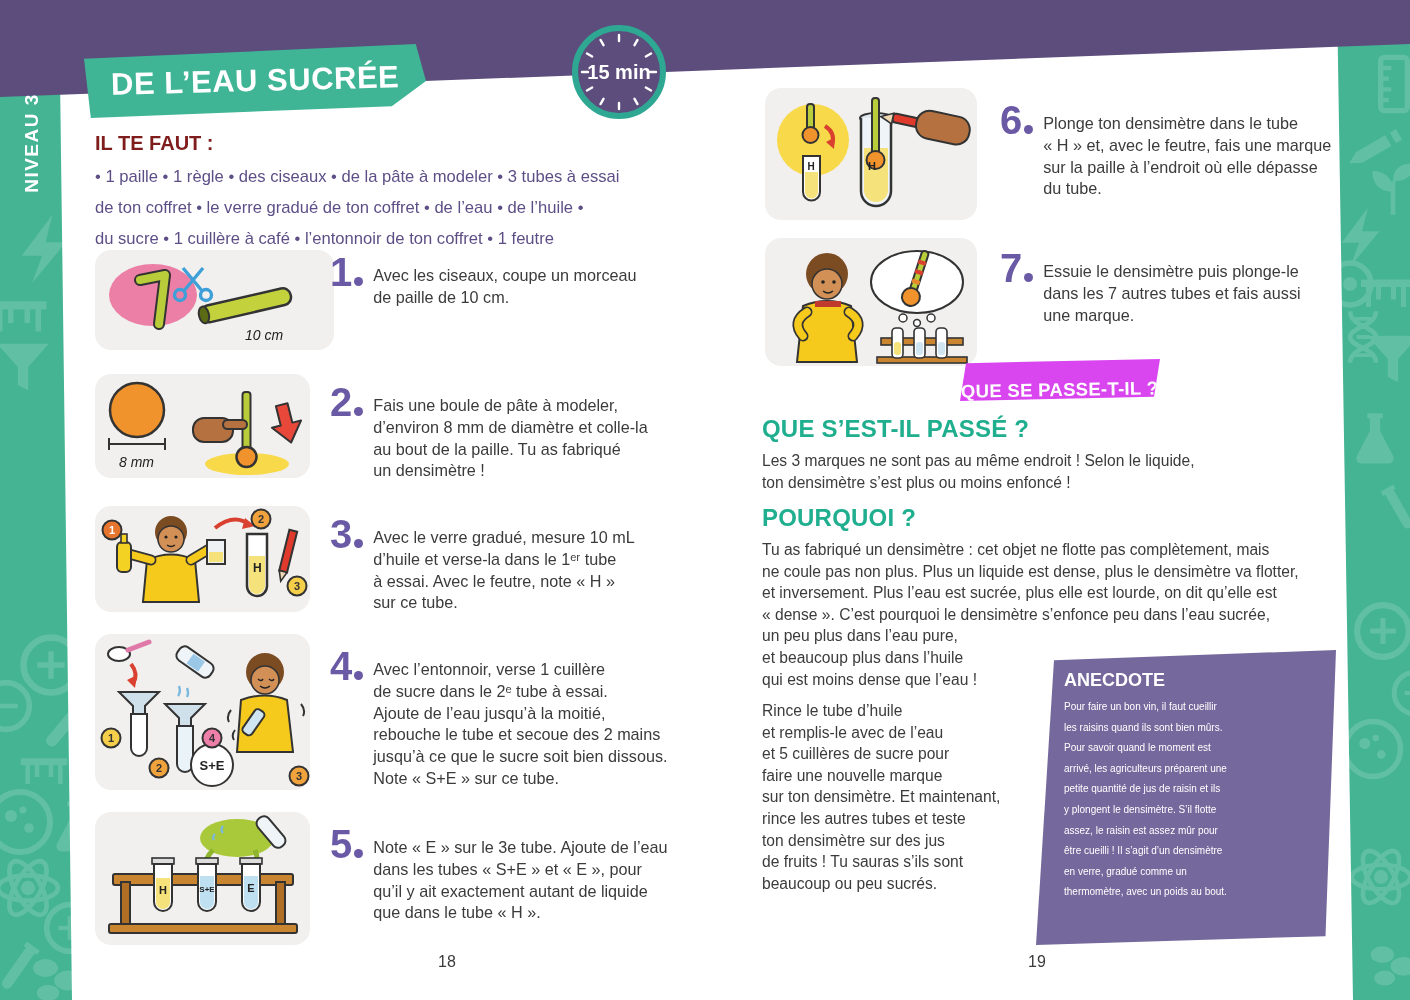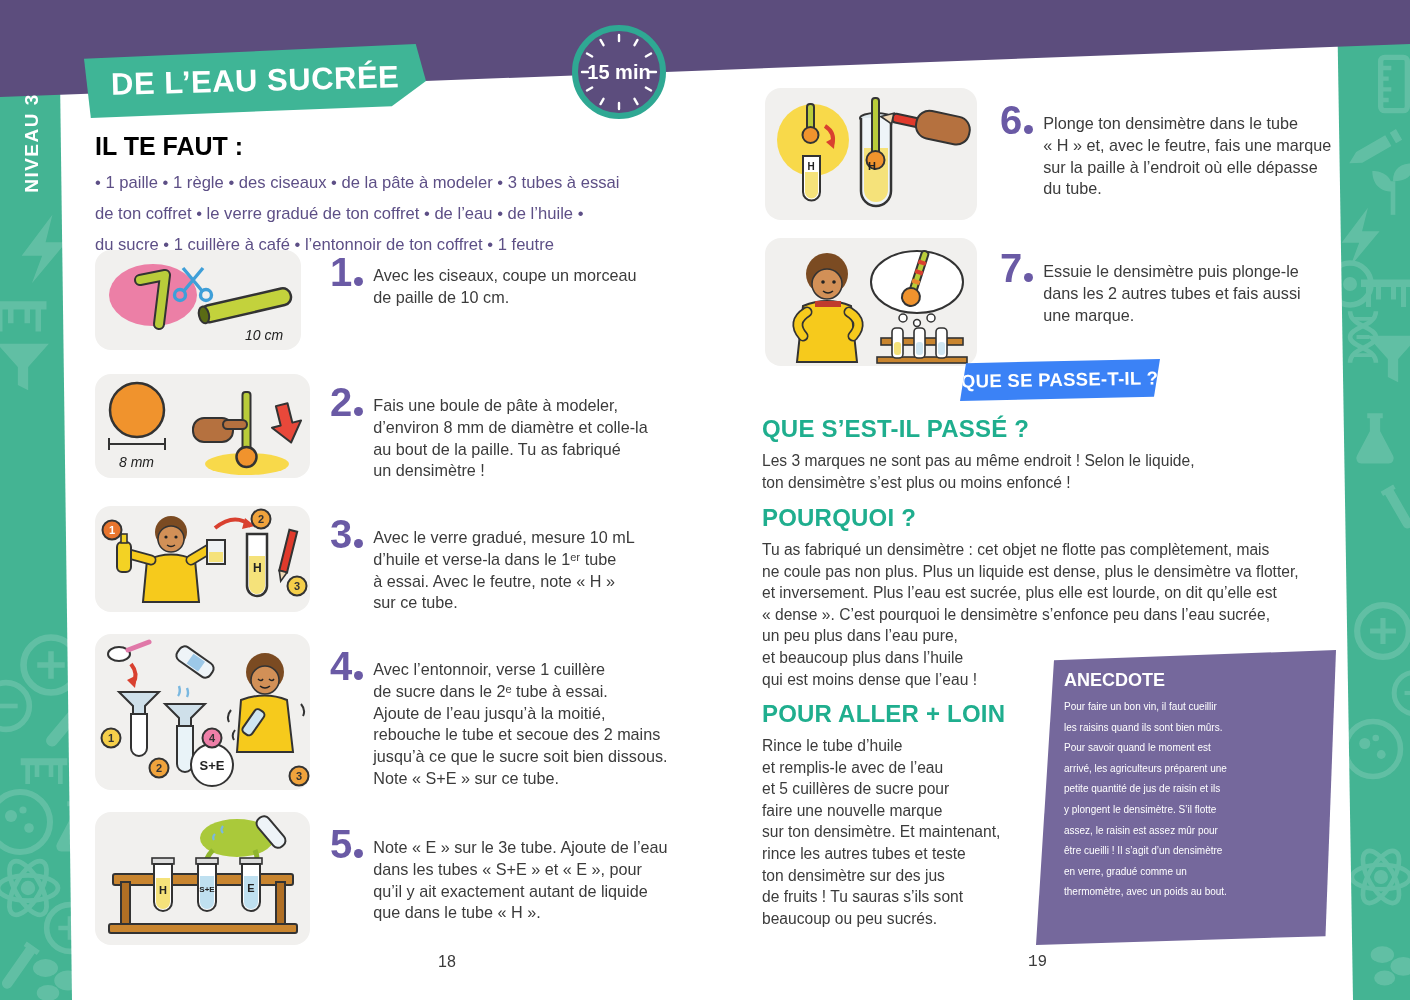--- a/index.html
+++ b/index.html
@@ -12,59 +12,59 @@
     clip-path:polygon(0 0,1410px 0,1410px 44px,0 97px);}
   #niveau{position:absolute;left:-23px;top:132px;width:110px;height:22px;text-align:center;
     transform:rotate(-90deg);color:#fff;font-weight:bold;font-size:19px;letter-spacing:1.5px;}
   #title-banner{position:absolute;left:84px;top:44px;width:342px;height:74px;background:#3fb596;
     clip-path:polygon(0 20%,97% 0,100% 50%,90% 84%,2% 100%);display:flex;align-items:center;justify-content:center;}
   #title-banner span{color:#fff;font-weight:bold;font-size:31px;letter-spacing:.5px;transform:rotate(-1.5deg);}
   #timer{position:absolute;left:569px;top:22px;}
   #timer text{font-family:"Liberation Sans","DejaVu Sans",sans-serif;}
 
   #materials{position:absolute;left:95px;top:132px;width:650px;}
-  .mat-head{color:#000000;font-weight:bold;font-size:25px;margin-bottom:6px;}
+  .mat-head{color:#7f1d1d;font-weight:bold;font-size:20px;margin-bottom:6px;}
   .mat-list{color:#5d4f86;font-size:16.6px;line-height:31px;white-space:pre-line;}
 
   .panel{position:absolute;background:#f1f0ee;border-radius:16px;}
-  #p1{left:95px;top:250px;width:206px;height:100px;}
+  #p1{left:95px;top:250px;width:239px;height:100px;}
   #p2{left:95px;top:374px;width:215px;height:104px;}
   #p3{left:95px;top:506px;width:215px;height:106px;}
   #p4{left:95px;top:634px;width:215px;height:156px;}
   #p5{left:95px;top:812px;width:215px;height:133px;}
   #p6{left:765px;top:88px;width:212px;height:132px;}
   #p7{left:765px;top:238px;width:212px;height:128px;}
   .panel svg{display:block;}
 
   .step{position:absolute;display:flex;gap:10px;align-items:flex-start;}
   .step-num{font-size:40px;font-weight:bold;color:#6a5aa5;line-height:1;}
   .step-num::after{content:"";display:inline-block;width:9px;height:9px;background:#6a5aa5;border-radius:50%;margin-left:2px;}
   .step-text{font-size:16.2px;line-height:21.8px;white-space:pre-line;margin-top:13px;}
   #s1{left:330px;top:252px;} #s2{left:330px;top:382px;} #s3{left:330px;top:514px;}
   #s4{left:330px;top:646px;} #s5{left:330px;top:824px;}
   #s6{left:1000px;top:100px;} #s7{left:1000px;top:248px;}
 
-  #q-banner{position:absolute;left:960px;top:359px;width:200px;height:42px;background:#3b82f6;
-    clip-path:polygon(3% 10%,100% 0,97% 90%,0 100%);display:flex;align-items:center;justify-content:center;}
+  #q-banner{position:absolute;left:960px;top:359px;width:200px;height:42px;background:#d946ef;
+    clip-path:polygon(3% 10%,100% 0,97% 90%,0 100%);display:flex;align-items:flex-end;justify-content:center;}
   #q-banner span{color:#fff;font-weight:bold;font-size:18.5px;letter-spacing:.3px;transform:rotate(-1deg);}
 
   .section{position:absolute;}
   .sec-head{color:#1fae8e;font-weight:bold;font-size:24px;letter-spacing:.2px;margin-bottom:7px;}
   .sec-body{font-size:15.6px;line-height:21.6px;white-space:pre-line;}
   #sec-passe{left:762px;top:415px;}
   #sec-pourquoi{left:762px;top:504px;}
   #sec-loin{left:762px;top:700px;}
 
   #anecdote{position:absolute;left:1036px;top:650px;width:300px;height:295px;background:#75689c;
     clip-path:polygon(6% 3.5%,100% 0,96.5% 97%,0 100%);color:#fff;}
   .an-head{font-weight:bold;font-size:18px;padding:20px 0 6px 28px;}
   .an-body{font-size:10px;line-height:20.6px;white-space:pre-line;padding-left:28px;padding-right:14px;}
 
   .page-num{position:absolute;font-size:16px;color:#3b3b3b;}
-  #pn-left{left:438px;top:953px;} #pn-right{left:1028px;top:953px;font-family:Liberation Mono, monospace;}
+  #pn-left{left:438px;top:953px;} #pn-right{left:1028px;top:953px;}
 
   svg text{font-family:"Liberation Sans","DejaVu Sans",sans-serif;}
 </style>
 </head>
 <body>
 
 <div id="canvas">
 
   <svg class="bg-icons" width="1410" height="1000">
     <defs>
@@ -435,21 +435,21 @@
   <div class="step" id="s6">
     <span class="step-num">6</span>
     <span class="step-text">Plonge ton densimètre dans le tube
 « H » et, avec le feutre, fais une marque
 sur la paille à l’endroit où elle dépasse
 du tube.</span>
   </div>
   <div class="step" id="s7">
     <span class="step-num">7</span>
     <span class="step-text">Essuie le densimètre puis plonge-le
-dans les 2 autres tubes et fais aussi
+dans les 7 autres tubes et fais aussi
 une marque.</span>
   </div>
 
   <div id="q-banner">
     <span>QUE SE PASSE-T-IL ?</span>
   </div>
 
   <div class="section" id="sec-passe">
     <div class="sec-head">QUE S’EST-IL PASSÉ ?</div>
     <div class="sec-body">Les 3 marques ne sont pas au même endroit ! Selon le liquide,
@@ -461,21 +461,20 @@
     <div class="sec-body">Tu as fabriqué un densimètre : cet objet ne flotte pas complètement, mais
 ne coule pas non plus. Plus un liquide est dense, plus le densimètre va flotter,
 et inversement. Plus l’eau est sucrée, plus elle est lourde, on dit qu’elle est
 « dense ». C’est pourquoi le densimètre s’enfonce peu dans l’eau sucrée,
 un peu plus dans l’eau pure,
 et beaucoup plus dans l’huile
 qui est moins dense que l’eau !</div>
   </div>
 
   <div class="section" id="sec-loin">
-    <div class="sec-head">POUR ALLER + LOIN</div>
     <div class="sec-body">Rince le tube d’huile
 et remplis-le avec de l’eau
 et 5 cuillères de sucre pour
 faire une nouvelle marque
 sur ton densimètre. Et maintenant,
 rince les autres tubes et teste
 ton densimètre sur des jus
 de fruits ! Tu sauras s’ils sont
 beaucoup ou peu sucrés.</div>
   </div>

